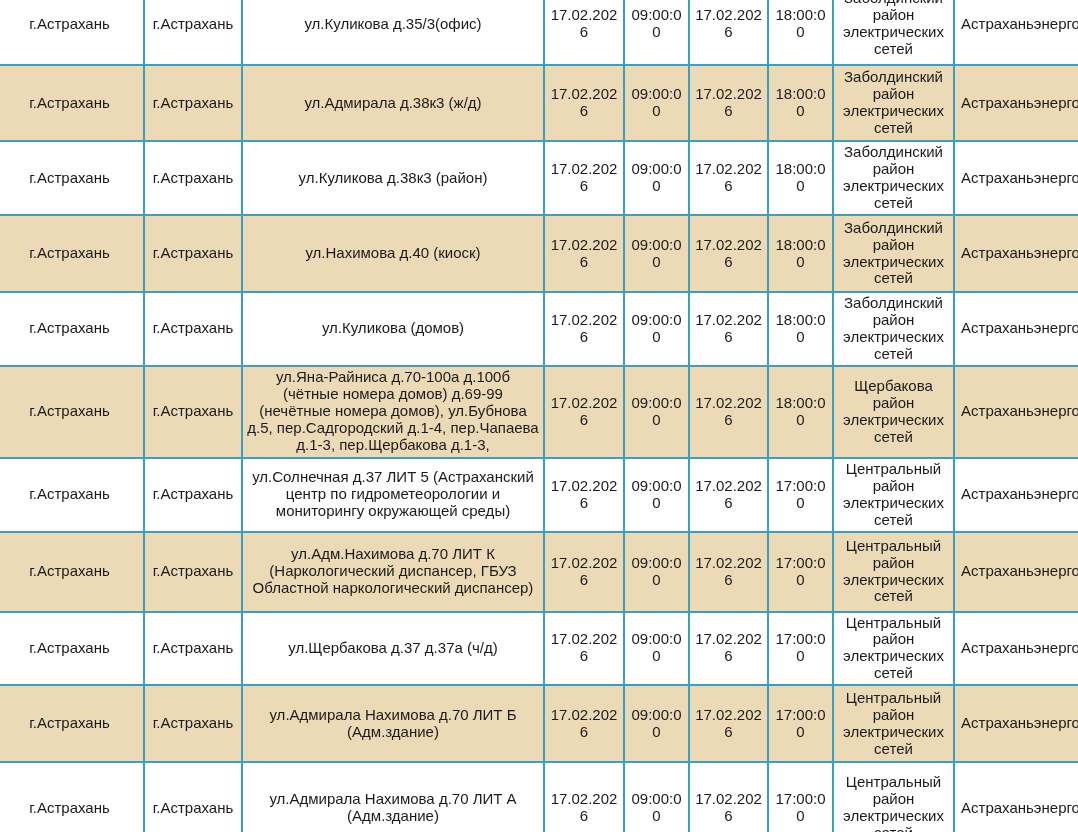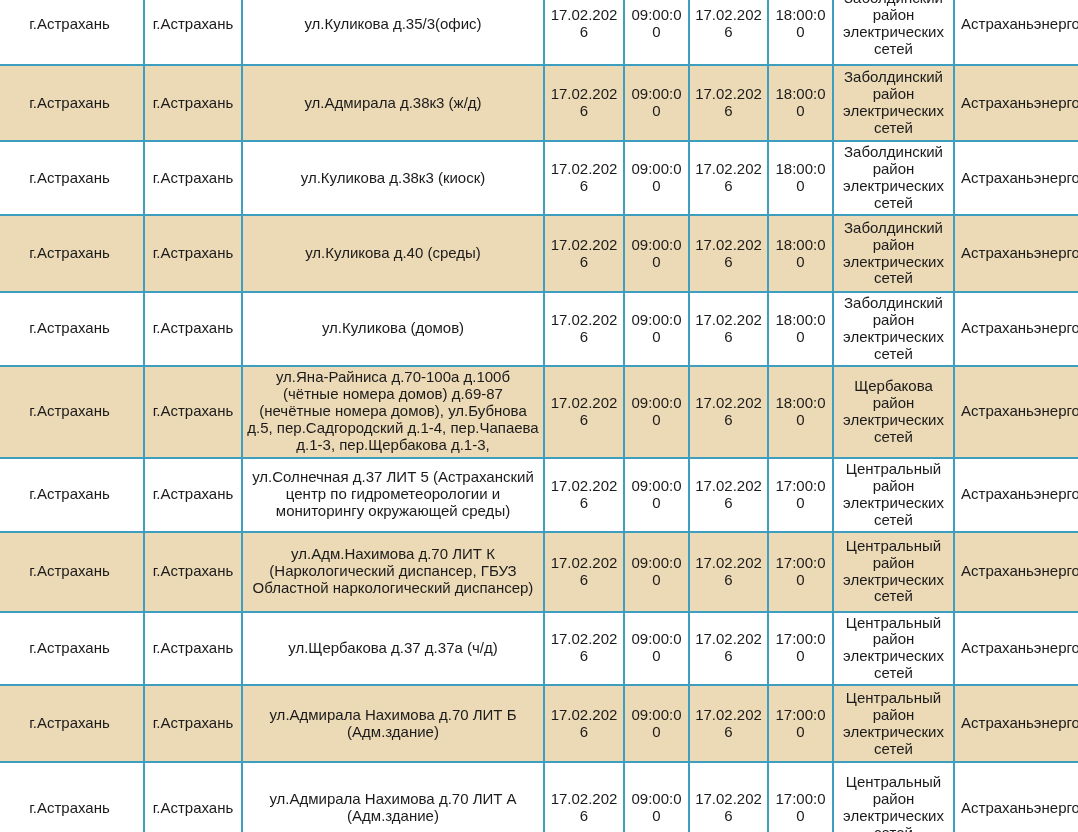--- a/index.html
+++ b/index.html
@@ -96,32 +96,32 @@
     <td>17.02.2026</td>
     <td>09:00:00</td>
     <td>17.02.2026</td>
     <td>18:00:00</td>
     <td>Заболдинский район электрических сетей</td>
     <td>Астраханьэнерго</td>
   </tr>
       <tr class="row-plain">
     <td>г.Астрахань</td>
     <td>г.Астрахань</td>
-    <td>ул.Куликова д.38к3 (киоск)</td>
-    <td>17.02.2026</td>
-    <td>09:00:00</td>
-    <td>17.02.2026</td>
-    <td>18:00:00</td>
-    <td>Заболдинский район электрических сетей</td>
-    <td>Астраханьэнерго</td>
-  </tr>
-      <tr class="row-stripe">
-    <td>г.Астрахань</td>
-    <td>г.Астрахань</td>
-    <td>ул.Куликова д.40 (среды)</td>
+    <td>ул.Куликова д.38к3 (район)</td>
+    <td>17.02.2026</td>
+    <td>09:00:00</td>
+    <td>17.02.2026</td>
+    <td>18:00:00</td>
+    <td>Заболдинский район электрических сетей</td>
+    <td>Астраханьэнерго</td>
+  </tr>
+      <tr class="row-stripe">
+    <td>г.Астрахань</td>
+    <td>г.Астрахань</td>
+    <td>ул.Нахимова д.40 (киоск)</td>
     <td>17.02.2026</td>
     <td>09:00:00</td>
     <td>17.02.2026</td>
     <td>18:00:00</td>
     <td>Заболдинский район электрических сетей</td>
     <td>Астраханьэнерго</td>
   </tr>
       <tr class="row-plain">
     <td>г.Астрахань</td>
     <td>г.Астрахань</td>
@@ -129,21 +129,21 @@
     <td>17.02.2026</td>
     <td>09:00:00</td>
     <td>17.02.2026</td>
     <td>18:00:00</td>
     <td>Заболдинский район электрических сетей</td>
     <td>Астраханьэнерго</td>
   </tr>
       <tr class="row-stripe">
     <td>г.Астрахань</td>
     <td>г.Астрахань</td>
-    <td>ул.Яна-Райниса д.70-100а д.100б (чётные номера домов) д.69-87 (нечётные номера домов), ул.Бубнова д.5, пер.Садгородский д.1-4, пер.Чапаева д.1-3, пер.Щербакова д.1-3,</td>
+    <td>ул.Яна-Райниса д.70-100а д.100б (чётные номера домов) д.69-99 (нечётные номера домов), ул.Бубнова д.5, пер.Садгородский д.1-4, пер.Чапаева д.1-3, пер.Щербакова д.1-3,</td>
     <td>17.02.2026</td>
     <td>09:00:00</td>
     <td>17.02.2026</td>
     <td>18:00:00</td>
     <td>Щербакова район электрических сетей</td>
     <td>Астраханьэнерго</td>
   </tr>
       <tr class="row-plain">
     <td>г.Астрахань</td>
     <td>г.Астрахань</td>

